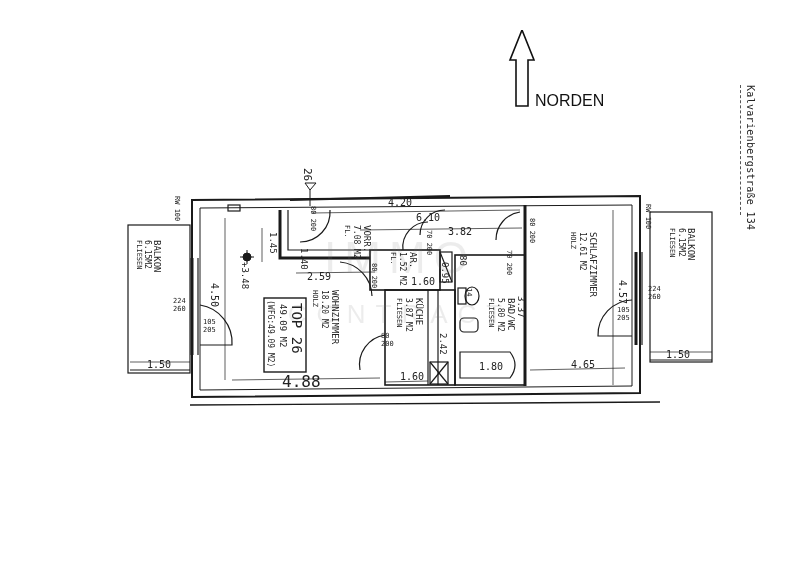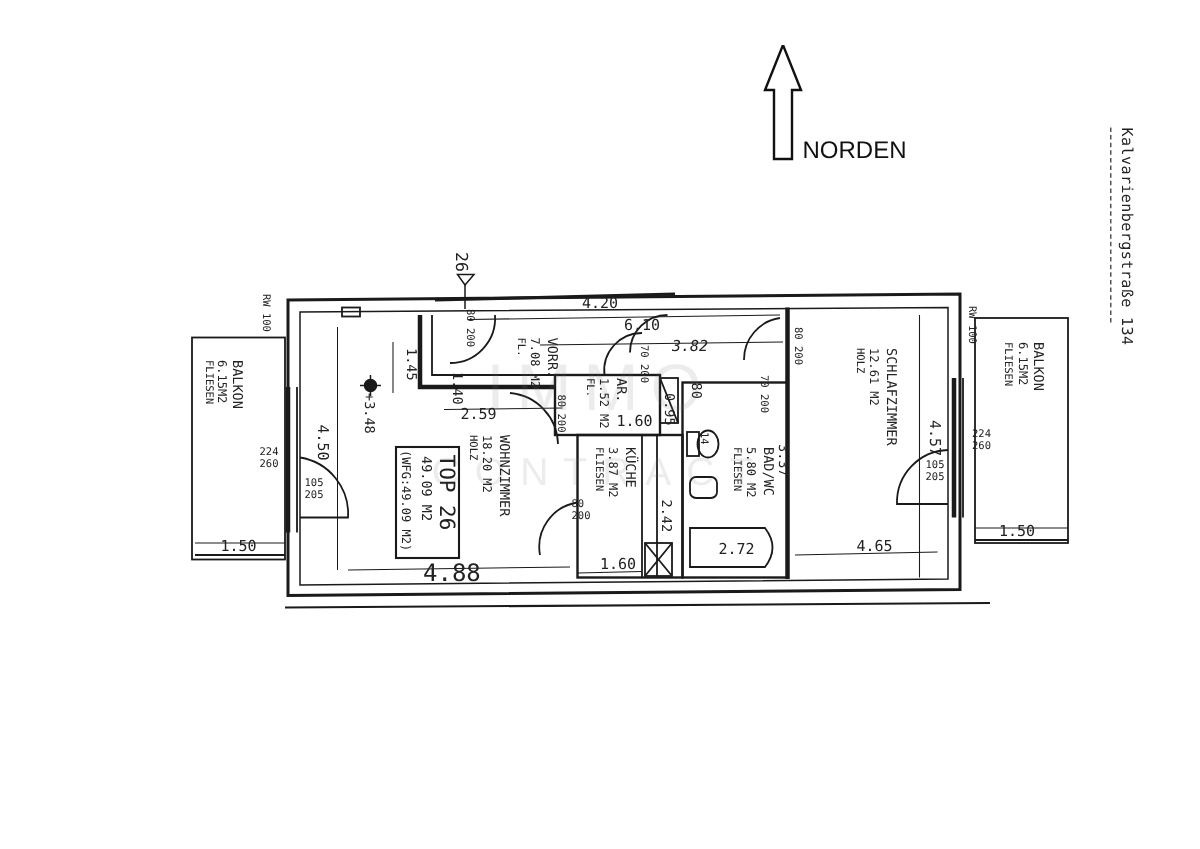--- a/index.html
+++ b/index.html
@@ -168,26 +168,26 @@
   <div class="v" style="left:569px;top:232px;font-size:7px;">HOLZ</div>
 </div>
 <div>
   <div class="v" style="left:686px;top:228px;font-size:9px;">BALKON</div>
   <div class="v" style="left:677px;top:228px;font-size:8px;">6.15M2</div>
   <div class="v" style="left:668px;top:228px;font-size:7px;">FLIESEN</div>
 </div>
 
 <div class="h" style="left:388px;top:198px;font-size:10px;">4.20</div>
 <div class="h" style="left:416px;top:213px;font-size:10px;">6.10</div>
-<div class="h" style="left:448px;top:227px;font-size:10px;font-style:italic;">3.82</div>
+<div class="h" style="left:448px;top:227px;font-size:10px;">3.82</div>
 <div class="h" style="left:307px;top:272px;font-size:10px;text-align:right;">2.59</div>
 <div class="h" style="left:411px;top:277px;font-size:10px;">1.60</div>
 <div class="v" style="left:440px;top:262px;font-size:9px;">0.95</div>
 <div class="v" style="left:458px;top:255px;font-size:9px;">80</div>
-<div class="h" style="left:479px;top:362px;font-size:10px;">2.72</div>
+<div class="h" style="left:479px;top:362px;font-size:10px;">1.80</div>
 <div class="h" style="left:400px;top:372px;font-size:10px;">1.60</div>
 <div class="v" style="left:438px;top:333px;font-size:9px;">2.42</div>
 <div class="v" style="left:516px;top:296px;font-size:9px;">3.37</div>
 <div class="h" style="left:571px;top:360px;font-size:10px;">4.65</div>
 <div class="v" style="left:617px;top:280px;font-size:10px;">4.57</div>
 <div class="v" style="left:209px;top:283px;font-size:10px;">4.50</div>
 <div class="h" style="left:282px;top:374px;font-size:16px;">4.88</div>
 <div class="v" style="left:268px;top:232px;font-size:9px;">1.45</div>
 <div class="h" style="left:147px;top:360px;font-size:10px;">1.50</div>
 <div class="h" style="left:666px;top:350px;font-size:10px;">1.50</div>

